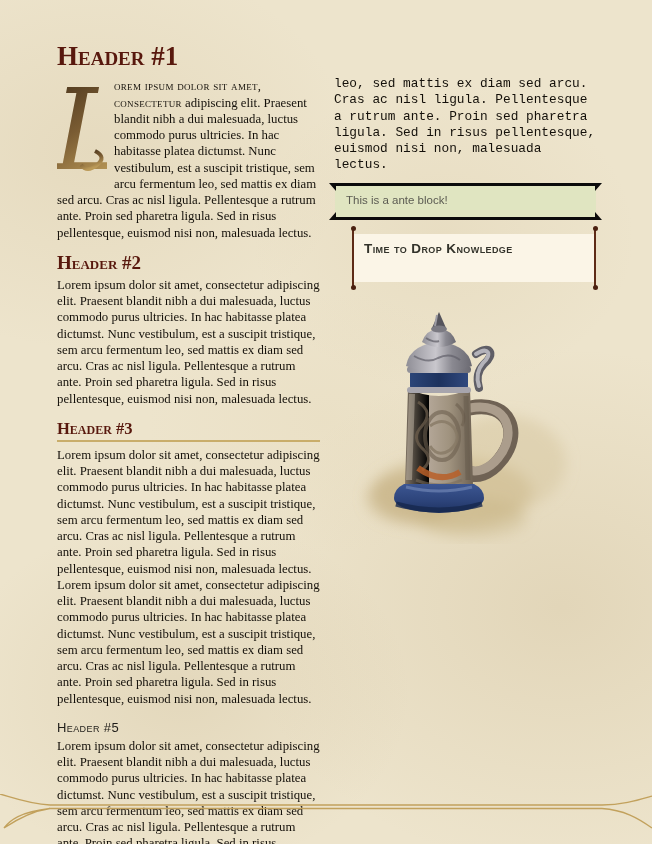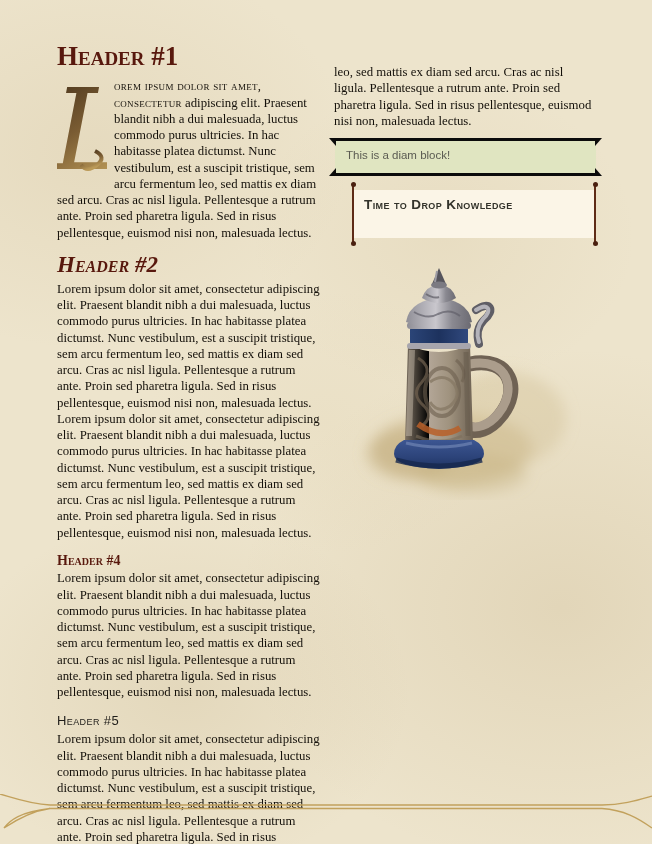--- a/index.html
+++ b/index.html
@@ -20,34 +20,34 @@
   .columns { position:absolute; left:57px; top:42px; width:540px; display:flex; gap:14px; }
   .col { width:263px; }
 
   .body-text { font-size:12.8px; line-height:1.27; color:#14100a; }
 
   .hb-h1, .hb-h2, .hb-h3, .hb-h4 {
     font-family:"Liberation Serif", serif; font-variant:small-caps;
     font-weight:bold; color:#58180D;
   }
   .hb-h1 { font-size:27px; line-height:1.05; margin-bottom:8px; }
-  .hb-h2 { font-size:23px; line-height:1.05; margin-top:12px; margin-bottom:4px;font-style:italic; }
+  .hb-h2 { font-size:19px; line-height:1.05; margin-top:12px; margin-bottom:4px; }
   .hb-h3 { font-size:16.5px; line-height:1.1; margin-top:13px; margin-bottom:5px;
            border-bottom:2px solid #C9AD6A; padding-bottom:2px; }
   .hb-h4 { font-size:14px; line-height:1.1; margin-top:12px; margin-bottom:2px; }
   .hb-h5 { font-family:"Liberation Sans", sans-serif; font-variant:small-caps;
            font-weight:normal; font-size:13px; letter-spacing:0.4px; color:#201e1a;
            margin-top:13px; margin-bottom:3px; }
 
   .lead-para { overflow:visible; }
   .dropcap-svg { float:left; width:50px; height:102px; margin:3px 7px 0 0; }
   .lead-smallcaps { font-variant:small-caps; letter-spacing:0.3px; }
 
   
-  .continuation { margin-top:22px; }
+  .continuation { margin-top:34px;font-family:Liberation Mono, monospace; }
 
   
   .note-block { position:relative; margin:9px 1px 13px 1px; background:#E0E5C1;
     border-top:3px solid #0b0b0b; border-bottom:3px solid #0b0b0b;
     padding:6px 11px 9px 11px; }
   .note-corner { position:absolute; width:0; height:0; }
   .note-corner.nw { top:-3px; left:-6px;  border-top:8px solid #0b0b0b; border-left:7px solid transparent; }
   .note-corner.ne { top:-3px; right:-6px; border-top:8px solid #0b0b0b; border-right:7px solid transparent; }
   .note-corner.sw { bottom:-3px; left:-6px;  border-bottom:8px solid #0b0b0b; border-left:7px solid transparent; }
   .note-corner.se { bottom:-3px; right:-6px; border-bottom:8px solid #0b0b0b; border-right:7px solid transparent; }
@@ -99,40 +99,40 @@
             </linearGradient>
           </defs>
           <text x="-4" y="88" font-family="DejaVu Serif, serif" font-style="italic" font-size="112" fill="url(#dcg)">L</text>
           <path d="M38 70 q12 6 2 14 q-10 8 -16 0" fill="none" stroke="url(#dcg)" stroke-width="4"></path>
         </svg><span class="lead-smallcaps">orem ipsum dolor sit amet, consectetur</span><span> adipiscing elit. Praesent blandit nibh a dui malesuada, luctus commodo purus ultricies. In hac habitasse platea dictumst. Nunc vestibulum, est a suscipit tristique, sem arcu fermentum leo, sed mattis ex diam sed arcu. Cras ac nisl ligula. Pellentesque a rutrum ante. Proin sed pharetra ligula. Sed in risus pellentesque, euismod nisi non, malesuada lectus.</span>
       </div>
 
       <div class="hb-h2">Header #2</div>
       <div class="body-text">Lorem ipsum dolor sit amet, consectetur adipiscing elit. Praesent blandit nibh a dui malesuada, luctus commodo purus ultricies. In hac habitasse platea dictumst. Nunc vestibulum, est a suscipit tristique, sem arcu fermentum leo, sed mattis ex diam sed arcu. Cras ac nisl ligula. Pellentesque a rutrum ante. Proin sed pharetra ligula. Sed in risus pellentesque, euismod nisi non, malesuada lectus.</div>
 
-      <div class="body-text">Lorem ipsum dolor sit amet, consectetur adipiscing elit. Praesent blandit nibh a dui malesuada, luctus commodo purus ultricies. In hac habitasse platea dictumst. Nunc vestibulum, est a suscipit tristique, sem arcu fermentum leo, sed mattis ex diam sed arcu. Cras ac nisl ligula. Pellentesque a rutrum ante. Proin sed pharetra ligula. Sed in risus pellentesque, euismod nisi non, malesuada lectus.</div>
-
-      <div class="hb-h4">Header #4</div>
+      <div class="hb-h3">Header #3</div>
+      <div class="body-text">Lorem ipsum dolor sit amet, consectetur adipiscing elit. Praesent blandit nibh a dui malesuada, luctus commodo purus ultricies. In hac habitasse platea dictumst. Nunc vestibulum, est a suscipit tristique, sem arcu fermentum leo, sed mattis ex diam sed arcu. Cras ac nisl ligula. Pellentesque a rutrum ante. Proin sed pharetra ligula. Sed in risus pellentesque, euismod nisi non, malesuada lectus.</div>
+
       <div class="body-text">Lorem ipsum dolor sit amet, consectetur adipiscing elit. Praesent blandit nibh a dui malesuada, luctus commodo purus ultricies. In hac habitasse platea dictumst. Nunc vestibulum, est a suscipit tristique, sem arcu fermentum leo, sed mattis ex diam sed arcu. Cras ac nisl ligula. Pellentesque a rutrum ante. Proin sed pharetra ligula. Sed in risus pellentesque, euismod nisi non, malesuada lectus.</div>
 
       <div class="hb-h5">Header #5</div>
       <div class="body-text">Lorem ipsum dolor sit amet, consectetur adipiscing elit. Praesent blandit nibh a dui malesuada, luctus commodo purus ultricies. In hac habitasse platea dictumst. Nunc vestibulum, est a suscipit tristique, sem arcu fermentum leo, sed mattis ex diam sed arcu. Cras ac nisl ligula. Pellentesque a rutrum ante. Proin sed pharetra ligula. Sed in risus pellentesque, euismod nisi non, malesuada lectus.</div>
 
     </div>
 
     <div class="col">
 
       <div class="body-text continuation">leo, sed mattis ex diam sed arcu. Cras ac nisl ligula. Pellentesque a rutrum ante. Proin sed pharetra ligula. Sed in risus pellentesque, euismod nisi non, malesuada lectus.</div>
 
       <div class="note-block">
         <div class="note-corner nw"></div>
         <div class="note-corner ne"></div>
         <div class="note-corner sw"></div>
         <div class="note-corner se"></div>
-        <div class="note-body">This is a diam block!</div>
+        <div class="note-body">This is a ante block!</div>
       </div>
 
       <div class="desc-box">
         <div class="desc-rail left"></div>
         <div class="desc-rail right"></div>
         <div class="desc-dot tl"></div>
         <div class="desc-dot tr"></div>
         <div class="desc-dot bl"></div>
         <div class="desc-dot br"></div>
         <div class="desc-title">Time to Drop Knowledge</div>

